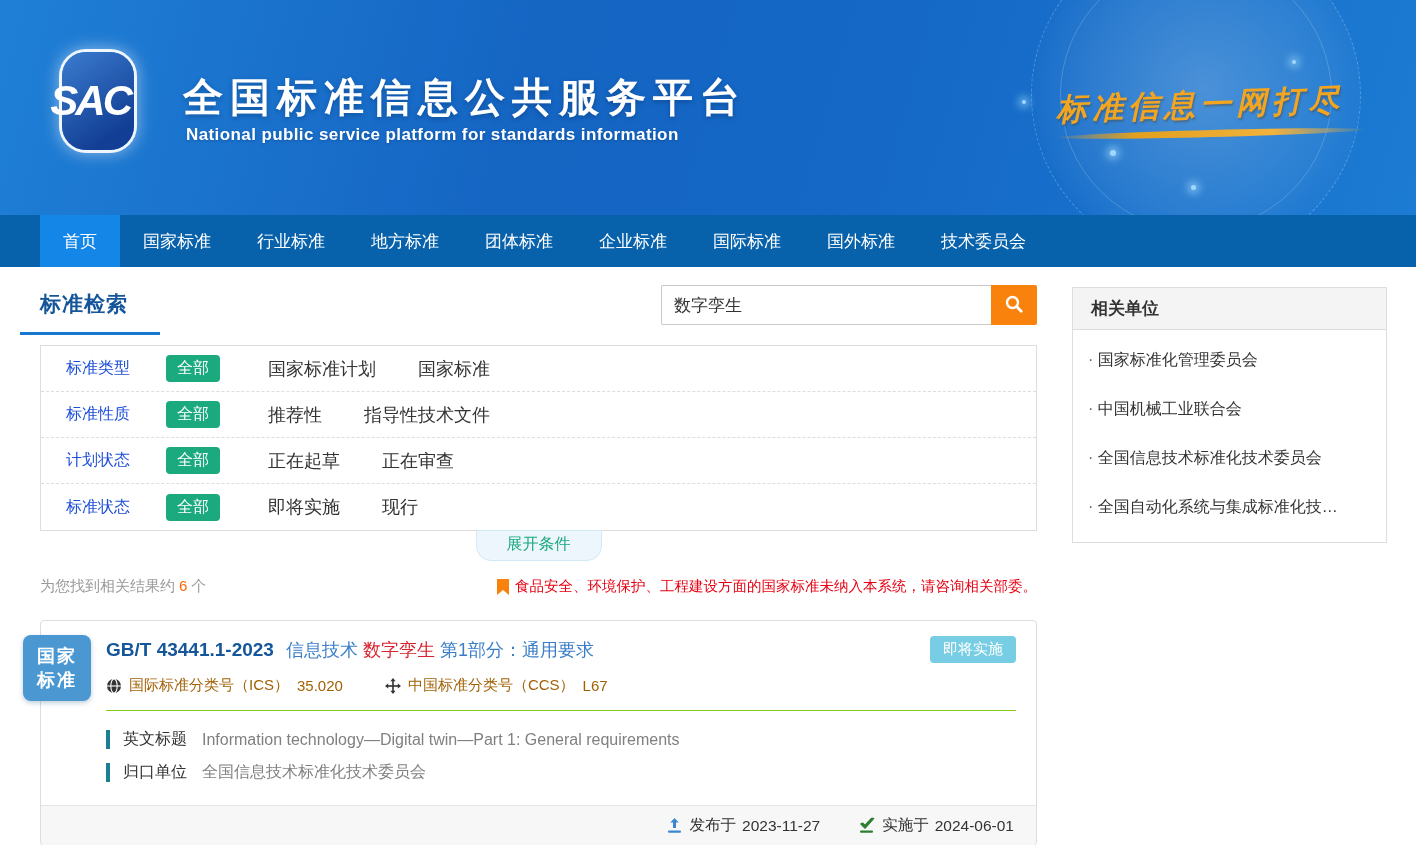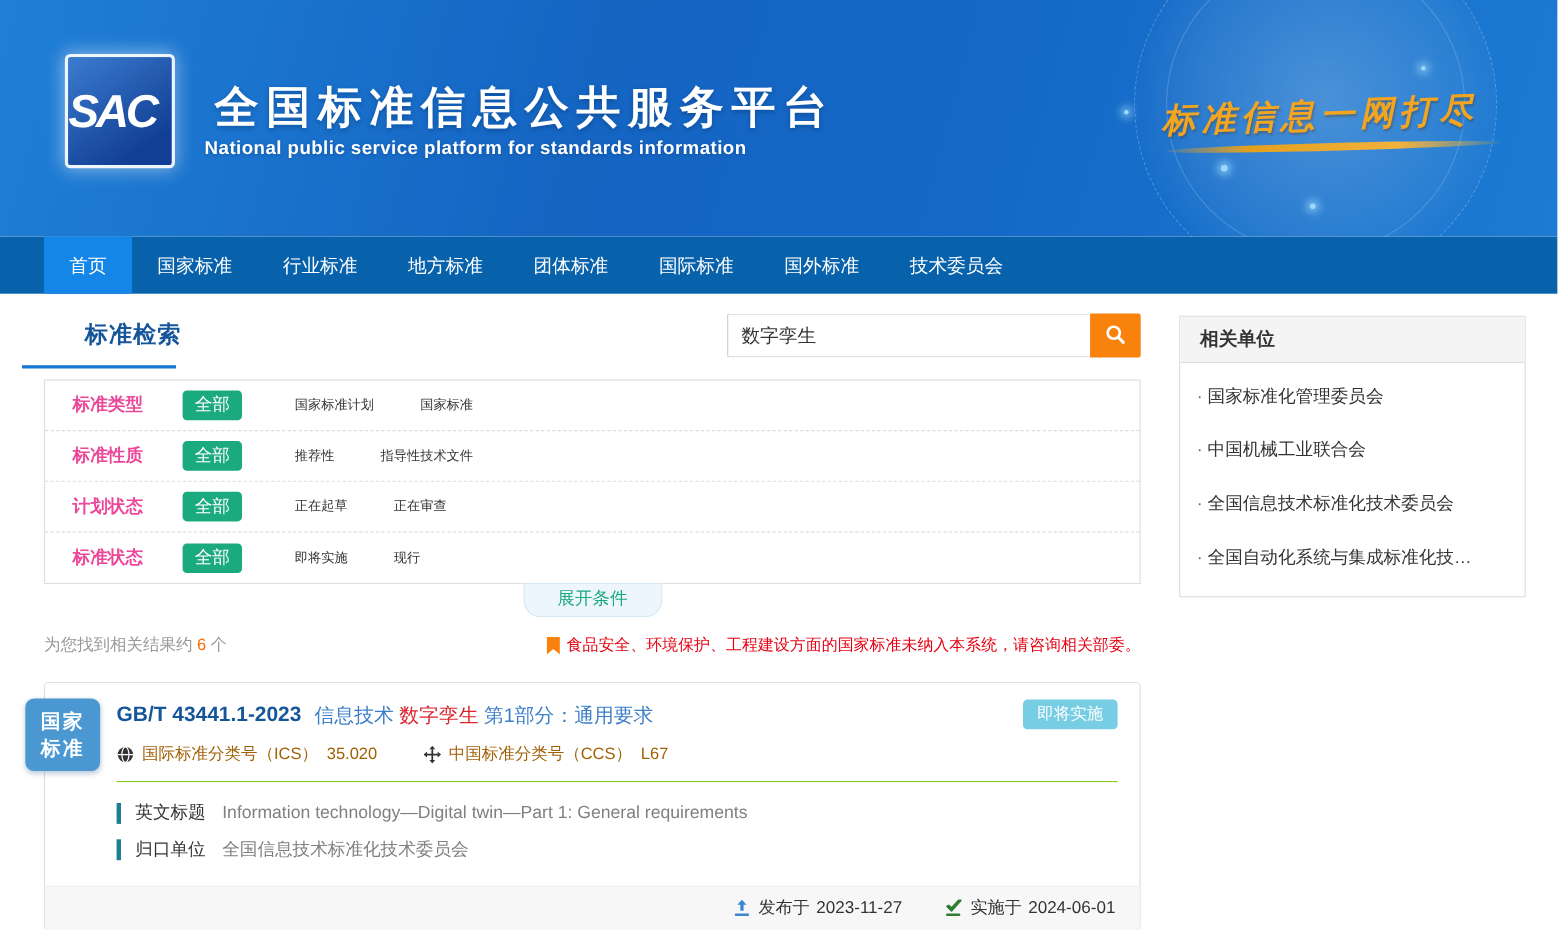--- a/index.html
+++ b/index.html
@@ -21,28 +21,28 @@
   .hdr-globe::before {
     content:""; position:absolute; inset:28px; border-radius:50%;
     border:1px solid rgba(255,255,255,0.18);
   }
   .hdr-dot { position:absolute; border-radius:50%; background:#9fd8ff; box-shadow:0 0 8px 3px rgba(160,220,255,0.8); }
   .d1 { width:6px; height:6px; right:300px; top:150px; }
   .d2 { width:4px; height:4px; right:120px; top:60px; }
   .d3 { width:5px; height:5px; right:220px; top:185px; }
   .d4 { width:4px; height:4px; right:390px; top:100px; }
   .logo-box {
-    position:absolute; left:62px; top:52px; width:94px; height:98px; border-radius:2px;
+    position:absolute; left:62px; top:52px; width:72px; height:98px; border-radius:24px;
     background:linear-gradient(145deg,#3b7ccf 0%,#123f95 80%);
     box-shadow:0 0 0 3px rgba(255,255,255,0.9), 0 0 16px 4px rgba(255,255,255,0.45);
-    display:flex; align-items:center; justify-content:flex-start; cursor:pointer;
+    display:flex; align-items:center; justify-content:flex-end; cursor:pointer;
   }
   .logo-text { color:#fff; font-size:42px; font-weight:bold; font-style:italic; letter-spacing:-3px; padding-right:4px; }
   .hdr-title {
-    position:absolute; left:195px; top:70px; color:#ffffff; font-size:40px; font-weight:bold;
+    position:absolute; left:183px; top:70px; color:#ffffff; font-size:40px; font-weight:bold;
     letter-spacing:7px; text-shadow:0 2px 5px rgba(0,40,90,0.4);
   }
   .hdr-subtitle {
     position:absolute; left:186px; top:125px; color:#ffffff; font-size:17px; font-weight:bold; letter-spacing:0.4px;
     text-shadow:0 1px 3px rgba(0,40,90,0.35);
   }
   .hdr-slogan {
     position:absolute; right:72px; top:84px; color:#f3a51f; font-size:31px; font-weight:bold; font-style:italic;
     letter-spacing:5px; transform:rotate(-2deg); text-shadow:1px 2px 2px rgba(90,50,0,0.35); white-space:nowrap;
   }
@@ -55,41 +55,41 @@
   .nav { height:52px; background:#0762ab; display:flex; padding-left:40px; }
   .nav-item {
     display:flex; align-items:center; padding:0 23px; color:#ffffff; font-size:17px; cursor:pointer; white-space:nowrap;
   }
   .nav-item.active { background:#1486e8; }
   
   .main { position:absolute; left:40px; top:285px; width:997px; }
   .sidebar { position:absolute; left:1072px; top:287px; width:315px; border:1px solid #ddd; background:#fff; }
   
   .search-row { display:flex; justify-content:space-between; align-items:flex-start; height:60px; position:relative; }
-  .section-title { color:#15559a; font-size:21px; font-weight:bold; letter-spacing:1px; padding-top:5px;margin-left:37px; }
+  .section-title { color:#15559a; font-size:21px; font-weight:bold; letter-spacing:1px; padding-top:5px; }
   .title-underline { position:absolute; left:-20px; top:47px; width:140px; height:3px; background:#1778d2; }
   .search-box { display:flex; }
   .search-input {
     width:330px; height:40px; border:1px solid #c9c9c9; border-right:none; border-radius:2px 0 0 2px;
     font-size:17px; padding:0 12px; color:#333; outline:none; font-family:inherit;
   }
   .search-btn {
     width:46px; height:40px; background:#f8820c; border:none; border-radius:0 2px 2px 0;
     display:flex; align-items:center; justify-content:center; cursor:pointer;
   }
   
   .filter-box { border:1px solid #ddd; background:#fff; }
   .filter-row { display:flex; align-items:center; height:46px; padding-left:25px; border-bottom:1px dashed #ddd; }
   .filter-row:last-child { border-bottom:none; }
-  .filter-label { width:100px; color:#ec4899; font-size:16px; font-weight:bold; }
+  .filter-label { width:100px; color:#1d4ed8; font-size:16px; font-weight:normal; }
   .badge-all {
     background:#1ba97e; color:#fff; font-size:16px; padding:3px 11px; border-radius:4px;
     margin-right:48px; cursor:pointer;
   }
-  .filter-opt { color:#333; font-size:12px; margin-right:42px; cursor:pointer; }
+  .filter-opt { color:#333; font-size:18px; margin-right:42px; cursor:pointer; }
   .expand-btn {
     width:fit-content; margin:-1px auto 16px; background:#ecf6fc; border:1px solid #d2e9f6;
     border-radius:0 0 15px 15px; color:#1ba97e; font-size:16px; padding:3px 30px 5px; cursor:pointer;
   }
   
   .results-row { display:flex; justify-content:space-between; align-items:center; margin-top:9px; }
   .result-count { color:#999; font-size:15px; }
   .result-count .cnt { color:#f60; margin:0 4px; }
   .notice { display:flex; align-items:center; color:#e60012; font-size:14.5px;margin-left:18px; }
   .notice svg { margin-right:6px; }
@@ -148,20 +148,21 @@
   <div class="hdr-slogan">标准信息一网打尽</div>
   <div class="slogan-stroke"></div>
 </div>
 
 <div class="nav">
   <div class="nav-item active">首页</div>
   <div class="nav-item">国家标准</div>
   <div class="nav-item">行业标准</div>
   <div class="nav-item">地方标准</div>
   <div class="nav-item">团体标准</div>
+  <div class="nav-item">企业标准</div>
   <div class="nav-item">国际标准</div>
   <div class="nav-item">国外标准</div>
   <div class="nav-item">技术委员会</div>
 </div>
 
 <div class="main">
 
   <div class="search-row">
     <div class="section-title">标准检索</div>
     <div class="title-underline"></div>

